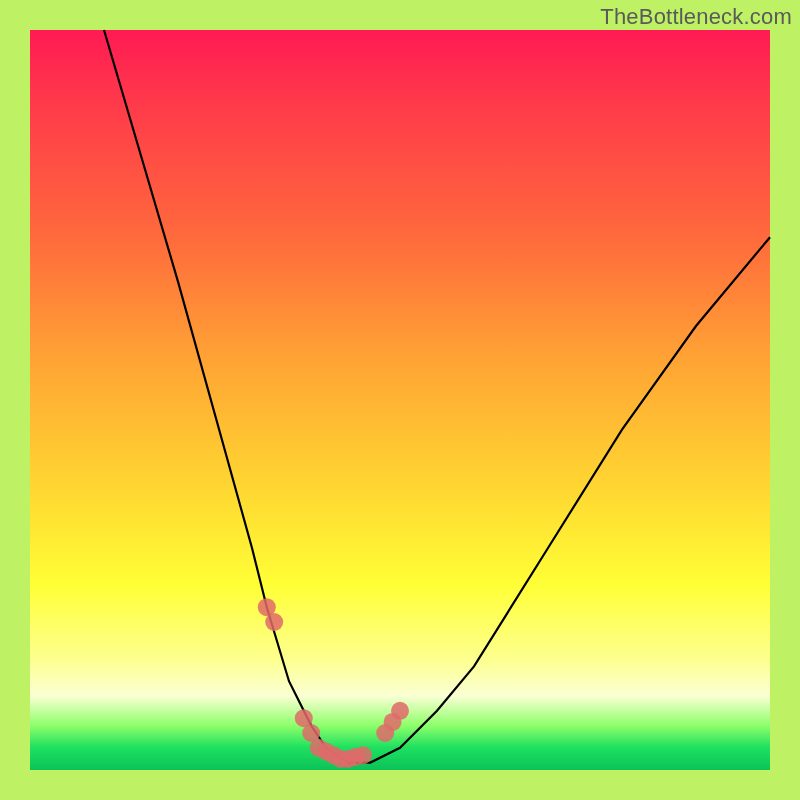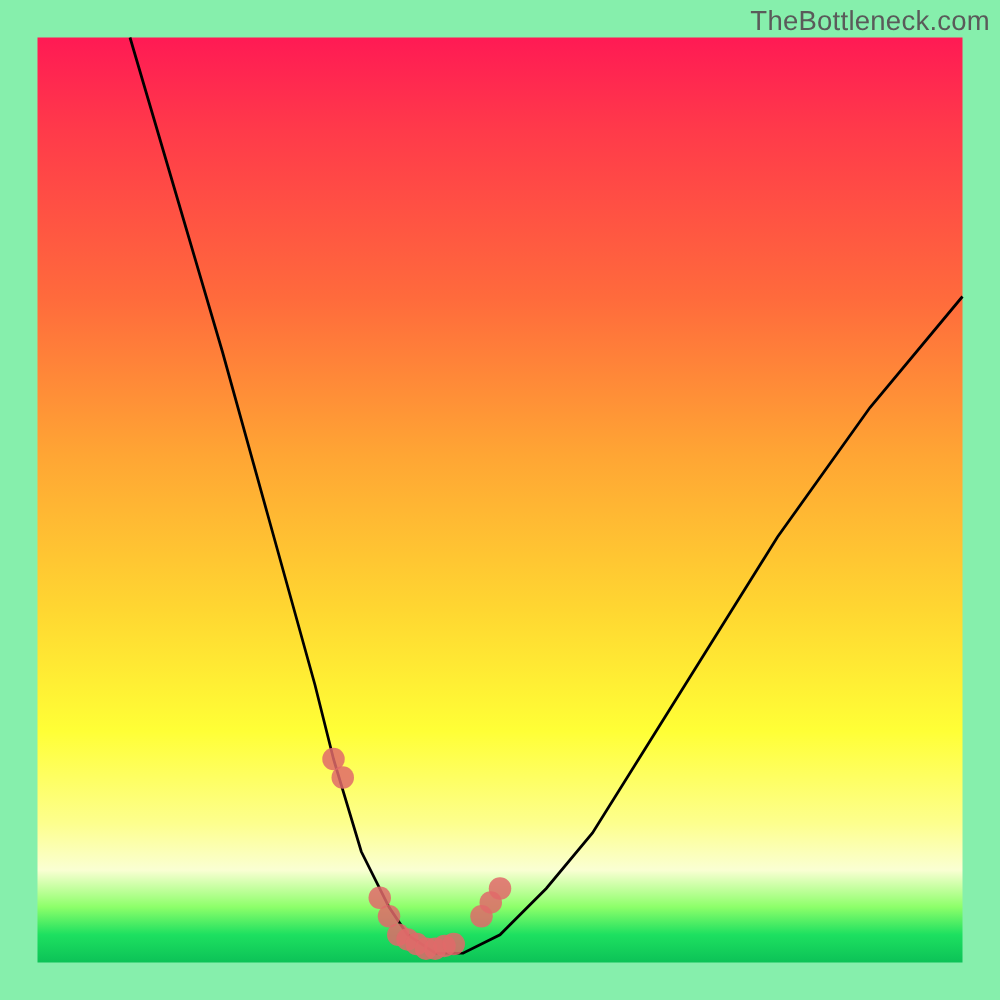--- a/index.html
+++ b/index.html
@@ -8,21 +8,21 @@
     width: 800px;
     height: 800px;
     background: #000;
     font-family: Arial, Helvetica, sans-serif;
     overflow: hidden;
   }
   .frame {
     position: absolute;
     left: 0; top: 0;
     width: 800px; height: 800px;
-    background: #86efac;
+    background: #bef264;
   }
   .plot {
     position: absolute;
     left: 30px;
     top: 30px;
     width: 740px;
     height: 740px;
     
     background: linear-gradient(
       to bottom,

